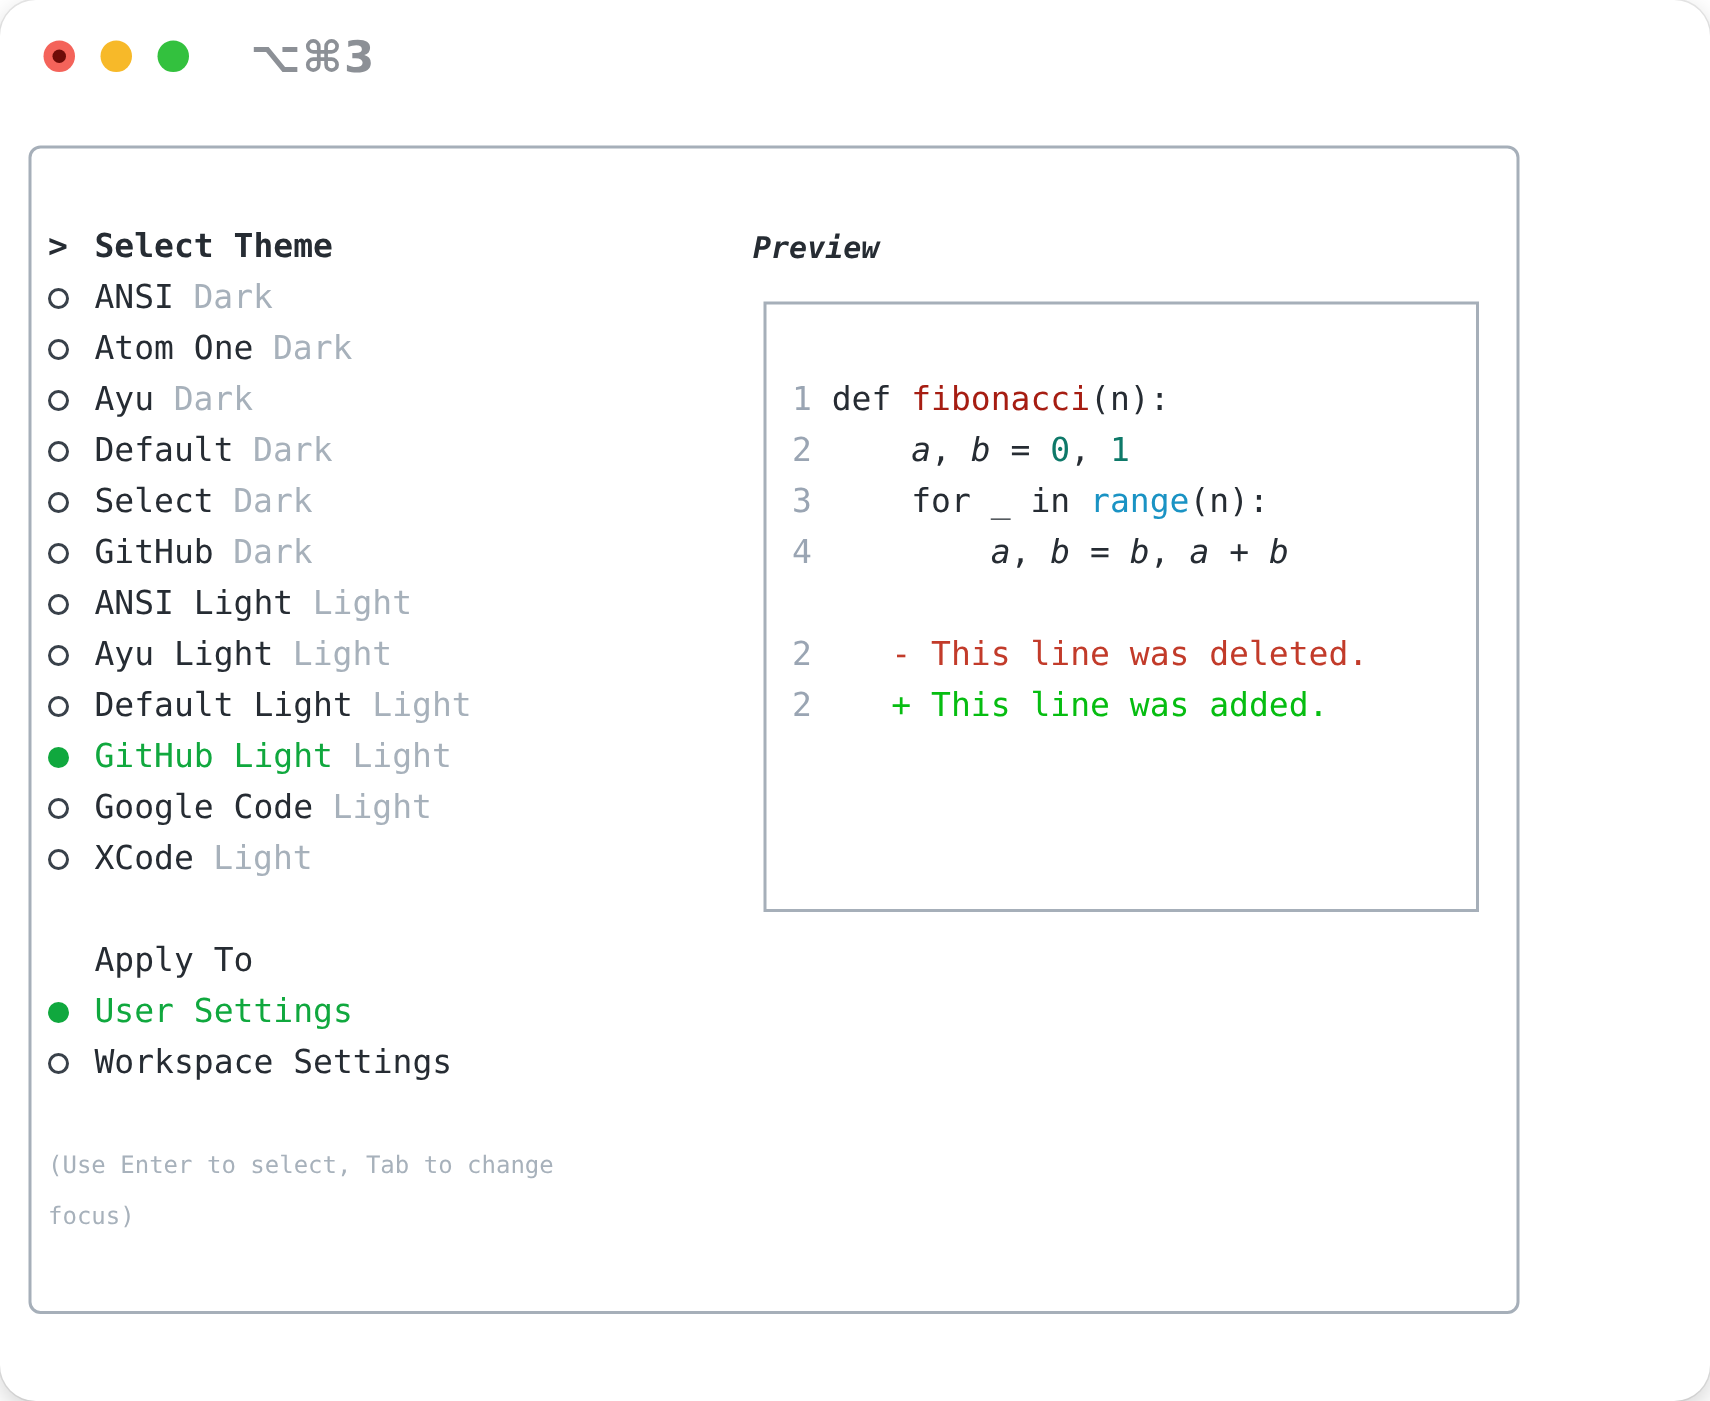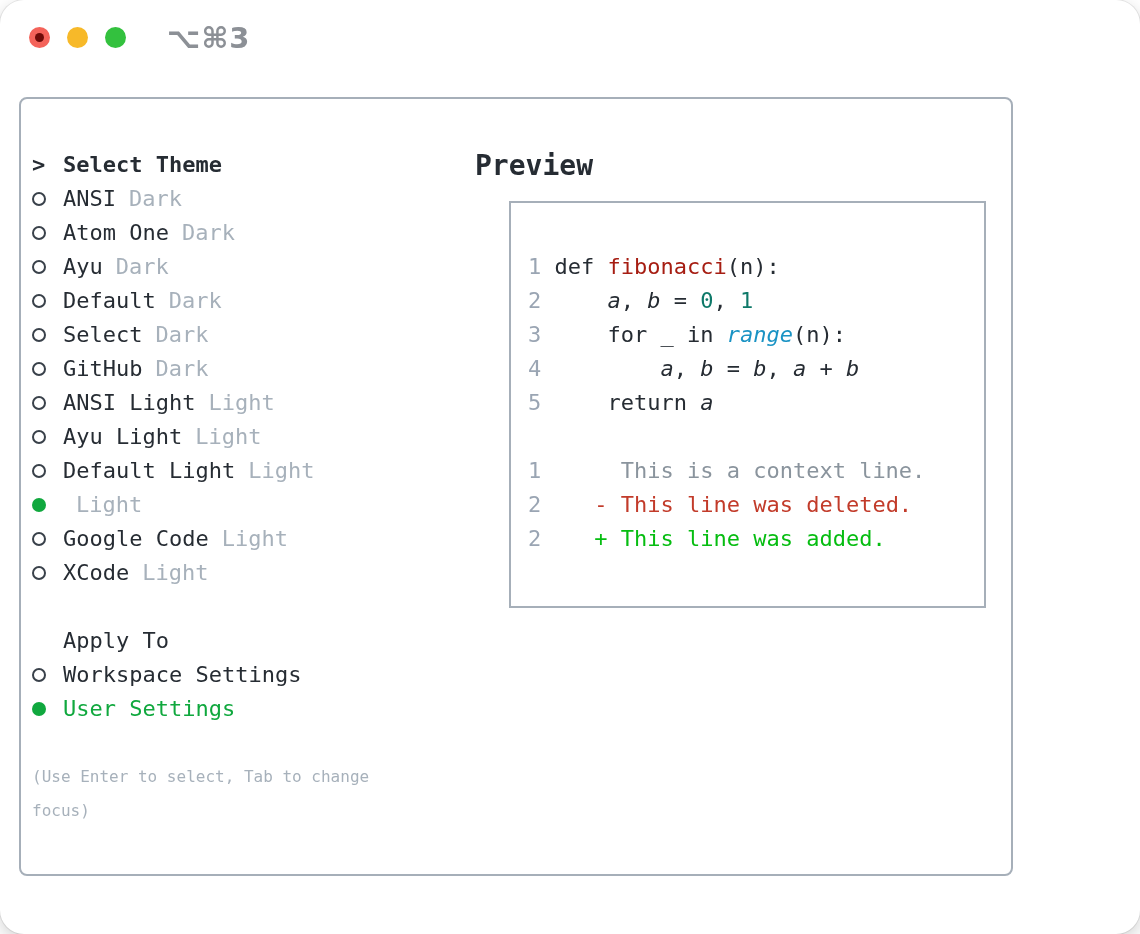--- a/index.html
+++ b/index.html
@@ -37,33 +37,33 @@
   .hdr{font-weight:bold;color:var(--text-dark);}
   .label{color:var(--text-dark);}
   .variant{color:var(--muted-gray);margin-left:13px;}
   .row.selected .label{color:var(--selection-green);}
   .spacer{height:34px;}
   .apply-hdr{padding-left:31px;color:var(--text-dark);}
   .help{width:400px;font-size:16px;line-height:34px;color:var(--muted-gray);
         white-space:normal;}
 
   
-  .preview-header{position:absolute;left:475px;top:148px;height:34px;
-                  display:flex;align-items:center;font-size:28px;
-                  font-weight:bold;color:var(--text-dark);}
+  .preview-header{position:absolute;left:502px;top:148px;height:34px;
+                  display:flex;align-items:center;font-size:20px;
+                  font-weight:bold;color:var(--text-dark);font-style:italic;}
   .preview-box{position:absolute;left:509px;top:201px;width:477px;height:407px;
                box-sizing:border-box;border:2px solid var(--border-gray);
                padding:47px 0 0 17px;overflow:hidden;background:#fff;}
   .pline{height:34px;font-size:22px;line-height:34px;white-space:pre;}
   .seg-ln{color:var(--line-number-gray);}
   .seg-code{color:var(--text-dark);}
   .seg-fn{color:var(--function-red);}
   .seg-var{color:var(--text-dark);font-style:italic;}
   .seg-num{color:var(--number-teal);}
-  .seg-call{color:var(--call-blue);font-style:italic;}
+  .seg-call{color:var(--call-blue);}
   .seg-ctx{color:var(--context-gray);}
   .seg-del{color:var(--deleted-red);}
   .seg-add{color:var(--added-green);text-align:center;}
 </style>
 </head>
 <body>
 
 <div class="window">
 
   <span class="light light-red">
@@ -102,49 +102,47 @@
         <div class="row">
     <span class="slot bullet-empty"></span><span class="label">ANSI Light</span><span class="variant">Light</span>
   </div>
         <div class="row">
     <span class="slot bullet-empty"></span><span class="label">Ayu Light</span><span class="variant">Light</span>
   </div>
         <div class="row">
     <span class="slot bullet-empty"></span><span class="label">Default Light</span><span class="variant">Light</span>
   </div>
         <div class="row selected">
-    <span class="slot bullet-filled"></span><span class="variant">Light</span>
+    <span class="slot bullet-filled"></span><span class="label">GitHub Light</span><span class="variant">Light</span>
   </div>
         <div class="row">
     <span class="slot bullet-empty"></span><span class="label">Google Code</span><span class="variant">Light</span>
   </div>
         <div class="row">
     <span class="slot bullet-empty"></span><span class="label">XCode</span><span class="variant">Light</span>
   </div>
       </div>
     <div class="spacer"></div>
     <div class="row apply-hdr">Apply To</div>
     <div id="apply-rows">
+        <div class="row selected">
+    <span class="slot bullet-filled"></span><span class="label">User Settings</span>
+  </div>
         <div class="row">
     <span class="slot bullet-empty"></span><span class="label">Workspace Settings</span>
-  </div>
-        <div class="row selected">
-    <span class="slot bullet-filled"></span><span class="label">User Settings</span>
   </div>
       </div>
     <div class="spacer"></div>
     <div class="help">(Use Enter to select, Tab to change focus)</div>
   </div>
 
   <div class="preview-header">Preview</div>
   <div class="preview-box" id="preview-box">
       <div class="pline"><span class="seg-ln">1 </span><span class="seg-code">def </span><span class="seg-fn">fibonacci</span><span class="seg-code">(n):</span></div>
       <div class="pline"><span class="seg-ln">2 </span><span class="seg-code">    </span><span class="seg-var">a</span><span class="seg-code">, </span><span class="seg-var">b</span><span class="seg-code"> = </span><span class="seg-num">0</span><span class="seg-code">, </span><span class="seg-num">1</span></div>
       <div class="pline"><span class="seg-ln">3 </span><span class="seg-code">    for _ in </span><span class="seg-call">range</span><span class="seg-code">(n):</span></div>
       <div class="pline"><span class="seg-ln">4 </span><span class="seg-code">        </span><span class="seg-var">a</span><span class="seg-code">, </span><span class="seg-var">b</span><span class="seg-code"> = </span><span class="seg-var">b</span><span class="seg-code">, </span><span class="seg-var">a</span><span class="seg-code"> + </span><span class="seg-var">b</span></div>
-      <div class="pline"><span class="seg-ln">5 </span><span class="seg-code">    return </span><span class="seg-var">a</span></div>
       <div class="pline"></div>
-      <div class="pline"><span class="seg-ln">1</span><span class="seg-ctx">      This is a context line.</span></div>
       <div class="pline"><span class="seg-ln">2</span><span class="seg-code">    </span><span class="seg-del">- This line was deleted.</span></div>
       <div class="pline"><span class="seg-ln">2</span><span class="seg-code">    </span><span class="seg-add">+ This line was added.</span></div>
     </div>
 
 </div>
 
 </body></html>

